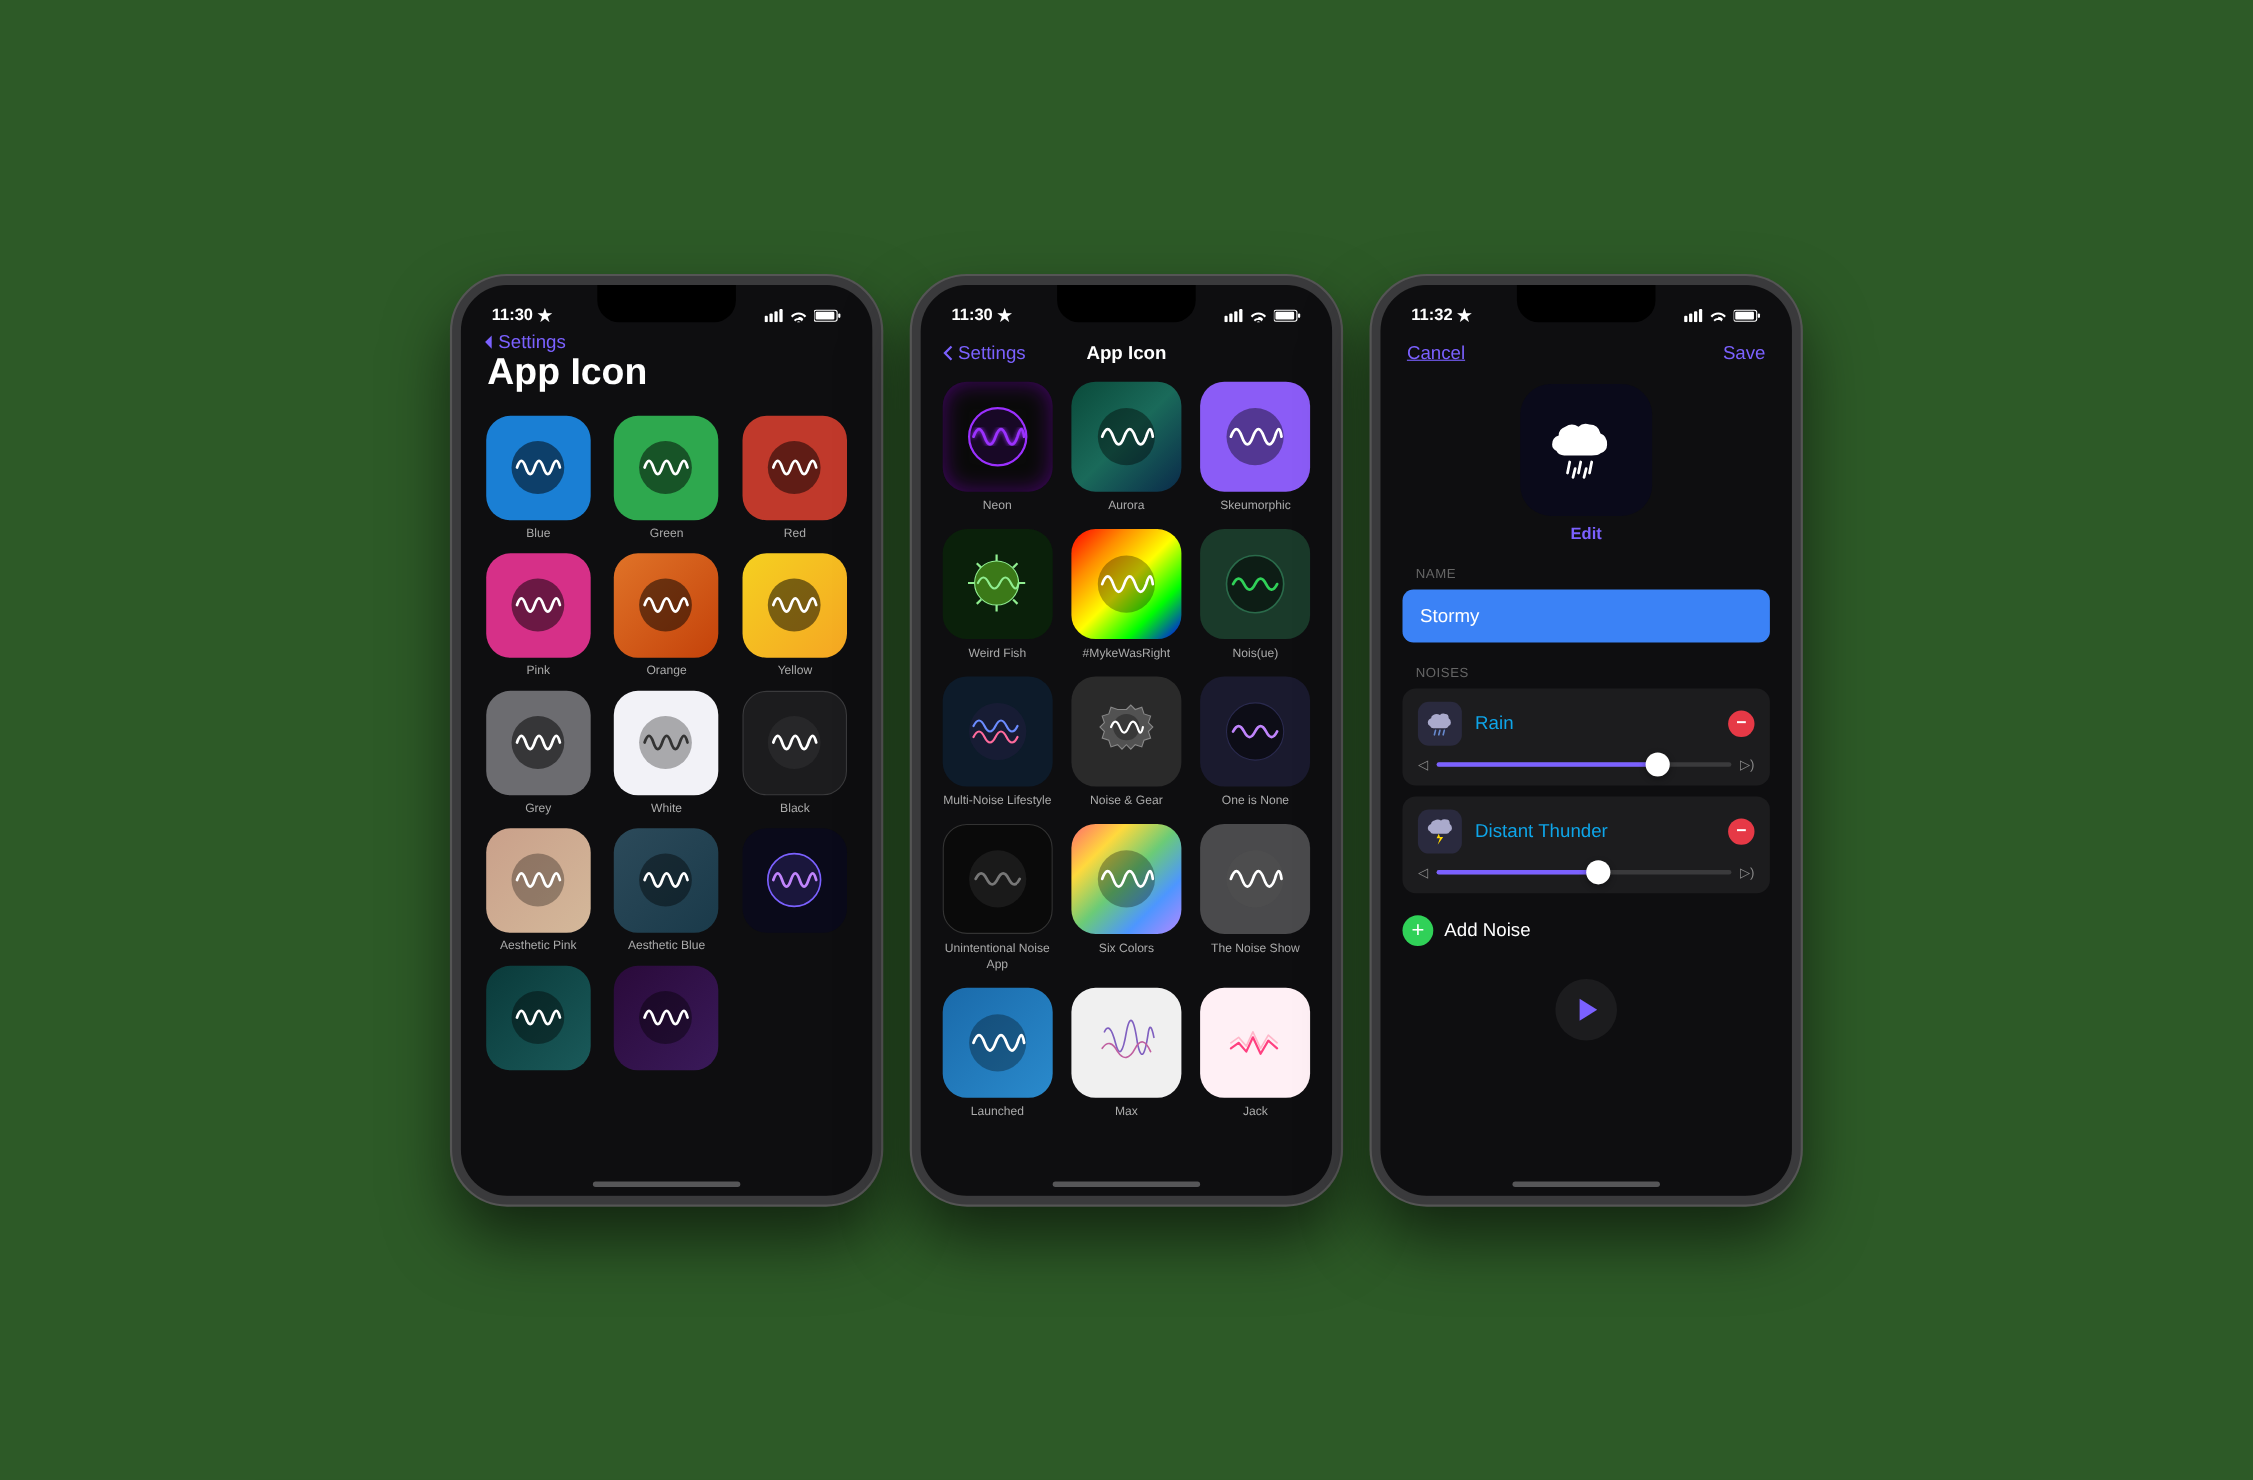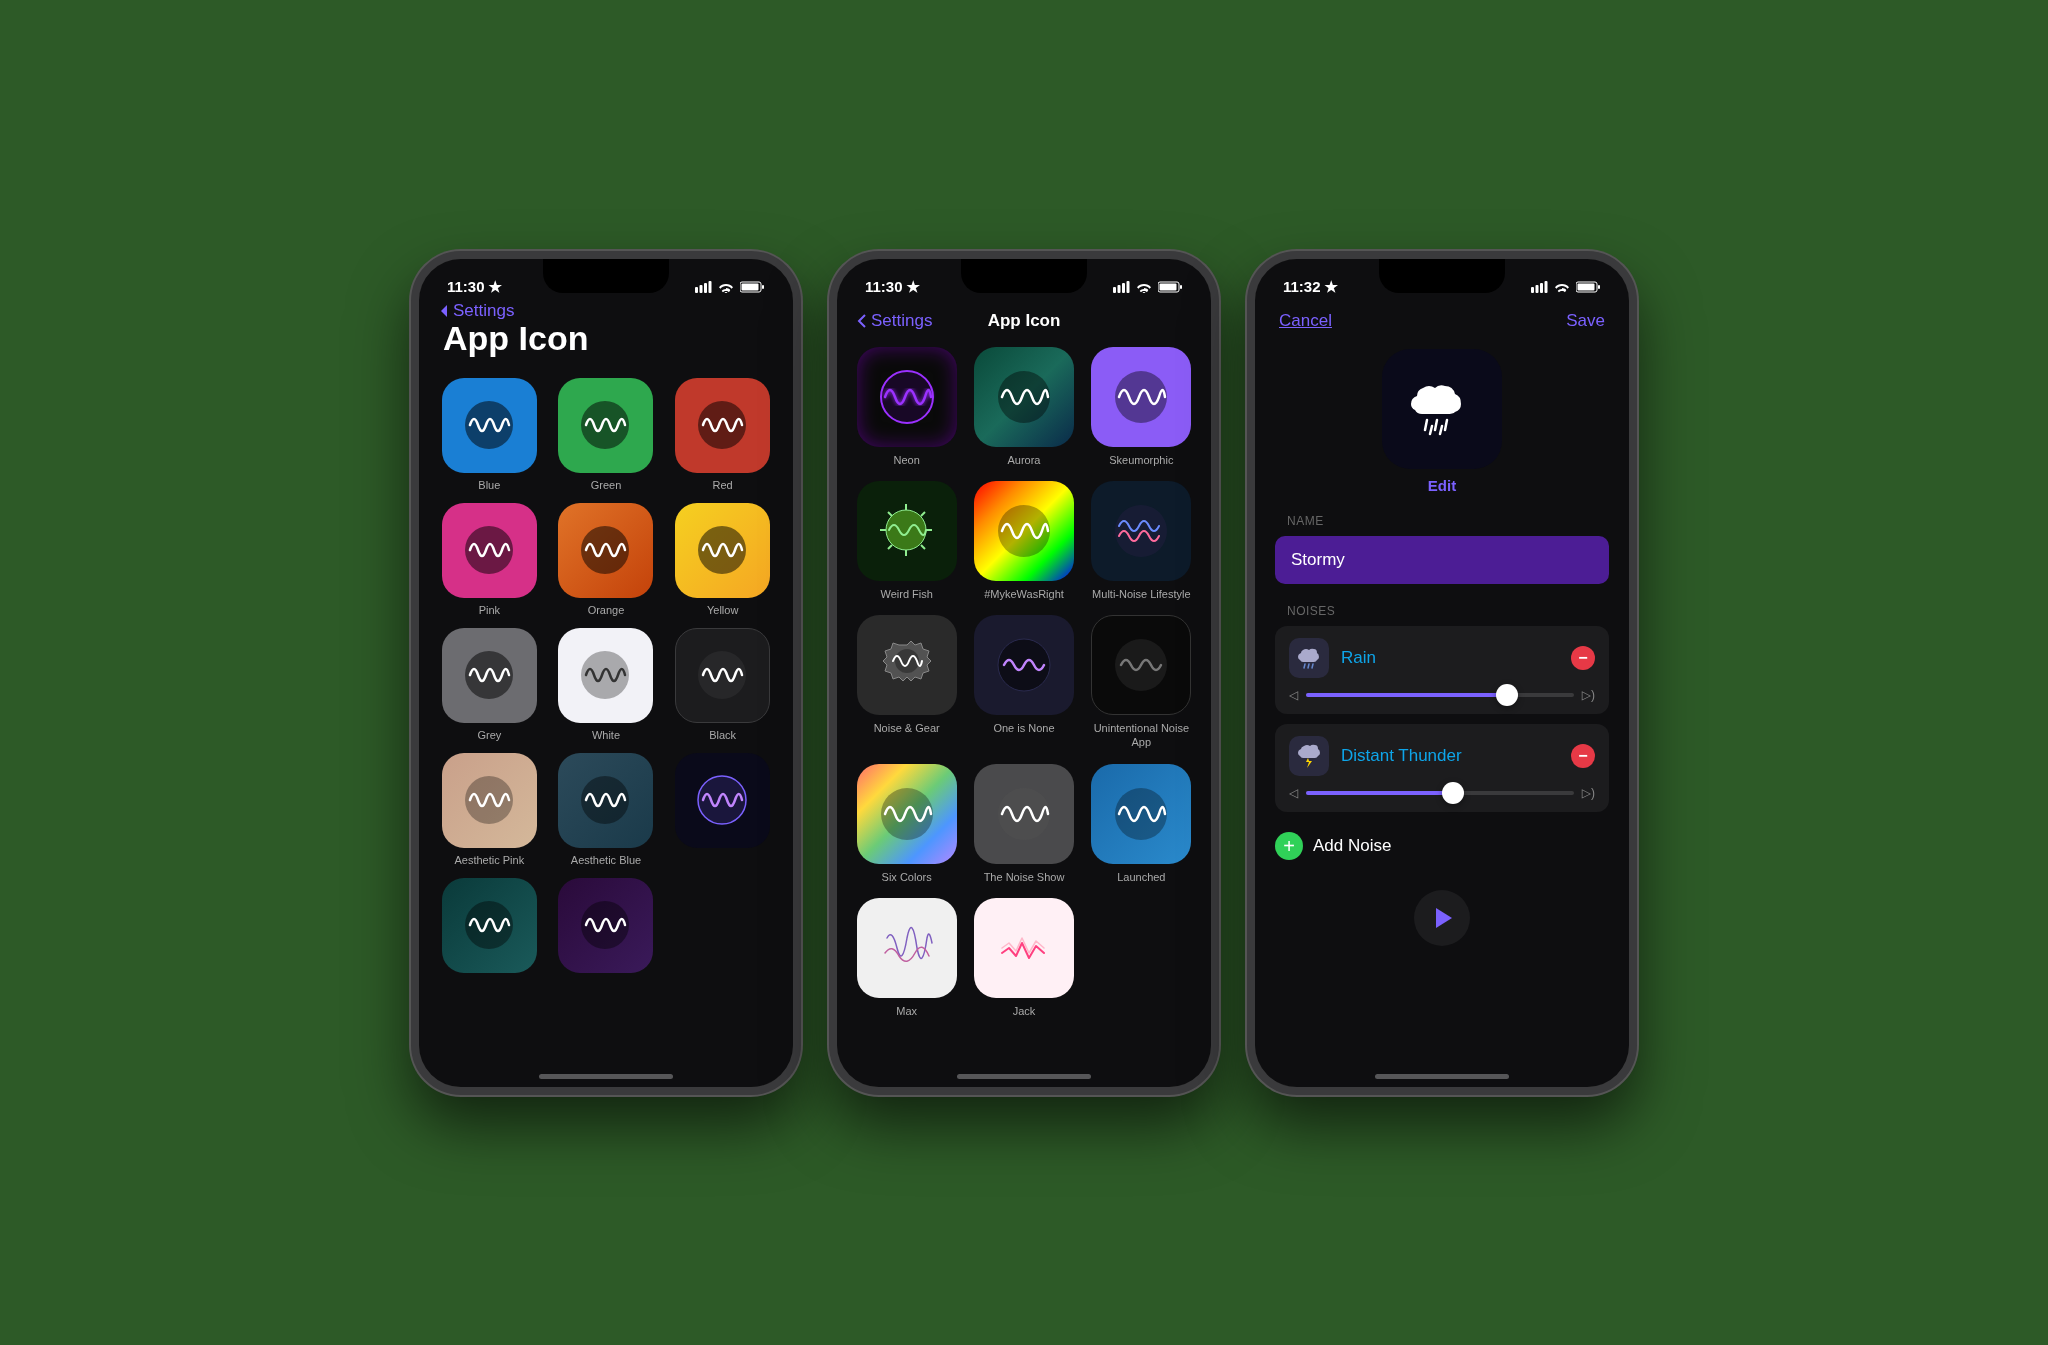--- a/index.html
+++ b/index.html
@@ -210,21 +210,21 @@
     }
     .form-label {
       color: #666;
       font-size: 12px;
       letter-spacing: 0.5px;
       margin-bottom: 8px;
       text-transform: uppercase;
       margin-left: 12px;
     }
     .form-input {
-      background: #4c1d95;
+      background: #3b82f6;
       border: none;
       border-radius: 10px;
       padding: 14px 16px;
       color: #fff;
       font-size: 17px;
       width: 100%;
     }
     .noise-item {
       background: #1c1c1e;
       border-radius: 12px;
@@ -648,20 +648,29 @@
           <div class="icon-item-p2">
             <div class="app-icon-p2 bg-myke">
               <svg width="60" height="60" viewBox="0 0 60 60">
                 <circle cx="30" cy="30" r="26" fill="rgba(0,0,0,0.3)"></circle>
                 <path d="M8 30 Q13 16 18 30 Q23 44 28 30 Q33 16 38 30 Q43 44 48 30 Q52 16 54 30" stroke="white" stroke-width="2.5" fill="none" stroke-linecap="round"></path>
               </svg>
             </div>
             <span class="icon-label-p2">#MykeWasRight</span>
           </div>
 
+          <div class="icon-item-p2">
+            <div class="app-icon-p2" style="background:#1a3a2a;">
+              <svg width="60" height="60" viewBox="0 0 60 60">
+                <circle cx="30" cy="30" r="26" fill="rgba(0,0,0,0.5)" stroke="#2a6a4a" stroke-width="1.5"></circle>
+                <path d="M10 30 Q15 20 20 30 Q25 40 30 30 Q35 20 40 30 Q45 40 50 30" stroke="#30d158" stroke-width="2.5" fill="none" stroke-linecap="round"></path>
+              </svg>
+            </div>
+            <span class="icon-label-p2">Nois(ue)</span>
+          </div>
 
           <div class="icon-item-p2">
             <div class="app-icon-p2" style="background:#0d1b2a;">
               <svg width="60" height="60" viewBox="0 0 60 60">
                 <circle cx="30" cy="30" r="26" fill="rgba(30,30,60,0.6)"></circle>
                 <path d="M8 25 Q13 15 18 25 Q23 35 28 25 Q33 15 38 25 Q43 35 48 25" stroke="#6b8cff" stroke-width="2" fill="none" stroke-linecap="round"></path>
                 <path d="M8 35 Q13 25 18 35 Q23 45 28 35 Q33 25 38 35 Q43 45 48 35" stroke="#ff6b9d" stroke-width="2" fill="none" stroke-linecap="round"></path>
               </svg>
             </div>
             <span class="icon-label-p2">Multi-Noise Lifestyle</span>

